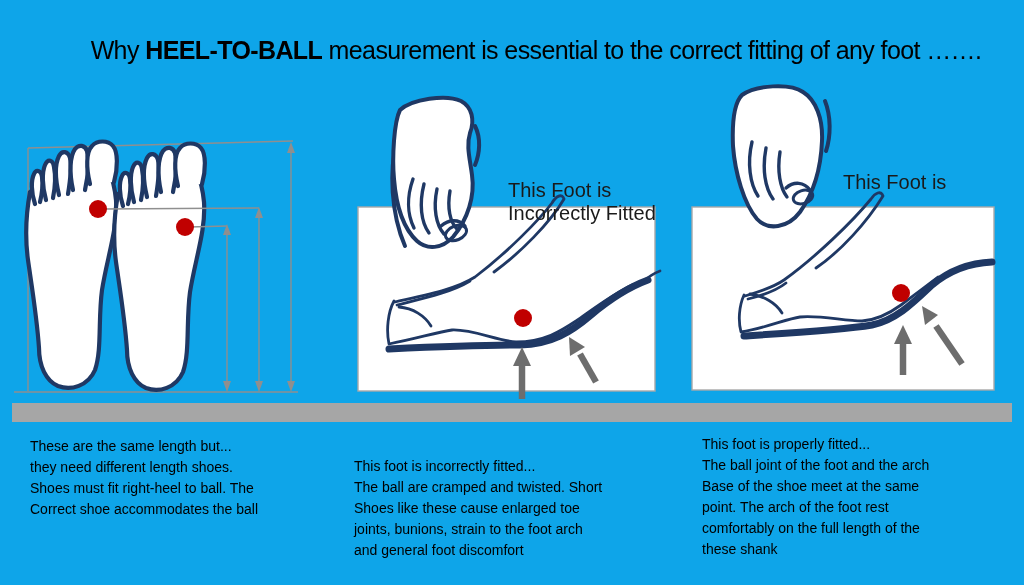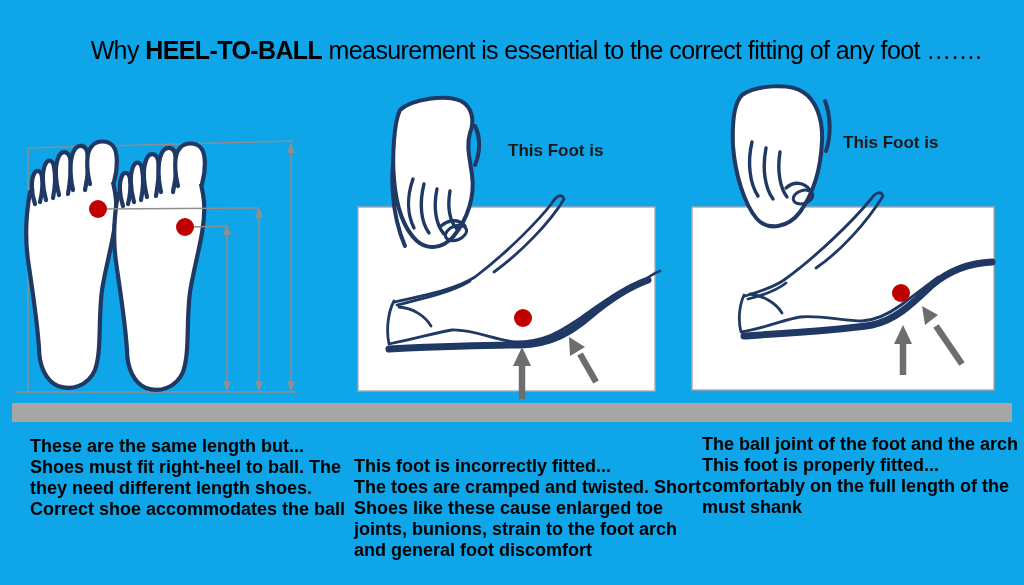--- a/index.html
+++ b/index.html
@@ -2,27 +2,27 @@
 <html style="--outline_navy: #1f3864; --ball_red: #c00000; --measure_gray: #8f8f8f; --pointer_gray: #6d6d6d; --divider_gray: #a6a6a6; --box_border_gray: #a9a9a9;"><head>
 <meta charset="utf-8">
 <style>
   html,body{margin:0;padding:0;background:#fff;}
   body{font-family:"Liberation Sans",sans-serif;color:#000;}
   .stage{position:relative;width:1024px;height:585px;background:#0ea5e9;overflow:hidden;padding-left:48px;}
   .title{position:absolute;top:36px;left:0;width:100%;text-align:center;
          font-size:25px;letter-spacing:-0.6px;white-space:nowrap;color:#000;}
   .title .hl{font-weight:bold;}
   .art{position:absolute;left:0;top:0;}
-  .panel-label{position:absolute;font-size:17px;font-weight:bold;line-height:23px;
-               white-space:nowrap;color:#1a1a1a;}
+  .panel-label{position:absolute;font-size:20px;font-weight:normal;line-height:23px;
+               white-space:nowrap;color:#1a1a1a;margin-top:40px;}
   .label-mid{left:508px;top:139px;}
   .label-right{left:843px;top:131px;}
   .divider{position:absolute;left:12px;top:403px;width:1000px;height:19px;
            background:var(--divider_gray,#a6a6a6);}
-  .caption{position:absolute;font-size:18px;font-weight:bold;line-height:21px;
+  .caption{position:absolute;font-size:14px;font-weight:normal;line-height:21px;
            white-space:nowrap;color:#000;}
   .cap-left{left:30px;top:436px;}
   .cap-mid{left:354px;top:456px;}
   .cap-right{left:702px;top:434px;}
   
   .nv{stroke:var(--outline_navy,#1f3864);fill:none;stroke-linecap:round;stroke-linejoin:round;}
   .nvf{stroke:var(--outline_navy,#1f3864);fill:#fff;stroke-linecap:round;stroke-linejoin:round;}
   .red{fill:var(--ball_red,#c00000);stroke:none;}
   .ml{stroke:var(--measure_gray,#8f8f8f);stroke-width:1.4;fill:none;}
   .mf{fill:var(--measure_gray,#8f8f8f);stroke:none;}
@@ -131,43 +131,46 @@
     <g>
       <line class="ga" x1="903" y1="375" x2="903" y2="341"></line>
       <polygon class="gaf" points="903,325 894,344 912,344"></polygon>
       <line class="ga" x1="962" y1="364" x2="936" y2="326"></line>
       <polygon class="gaf" points="922,306 938,315 925,325"></polygon>
     </g>
   </svg>
 
   <div class="panel-label label-mid">
     <div>This Foot is</div>
+    <div>Incorrectly Fitted</div>
   </div>
 
   <div class="panel-label label-right">
     <div>This Foot is</div>
   </div>
 
   <div class="divider"></div>
 
   <div class="caption cap-left">
     <div>These are the same length but...</div>
+    <div>they need different length shoes.</div>
     <div>Shoes must fit right-heel to ball. The</div>
-    <div>they need different length shoes.</div>
     <div>Correct shoe accommodates the ball</div>
   </div>
 
   <div class="caption cap-mid">
     <div>This foot is incorrectly fitted...</div>
-    <div>The toes are cramped and twisted. Short</div>
+    <div>The ball are cramped and twisted. Short</div>
     <div>Shoes like these cause enlarged toe</div>
     <div>joints, bunions, strain to the foot arch</div>
     <div>and general foot discomfort</div>
   </div>
 
   <div class="caption cap-right">
+    <div>This foot is properly fitted...</div>
     <div>The ball joint of the foot and the arch</div>
-    <div>This foot is properly fitted...</div>
+    <div>Base of the shoe meet at the same</div>
+    <div>point. The arch of the foot rest</div>
     <div>comfortably on the full length of the</div>
-    <div>must shank</div>
+    <div>these shank</div>
   </div>
 
 </div>
 
 </body></html>

